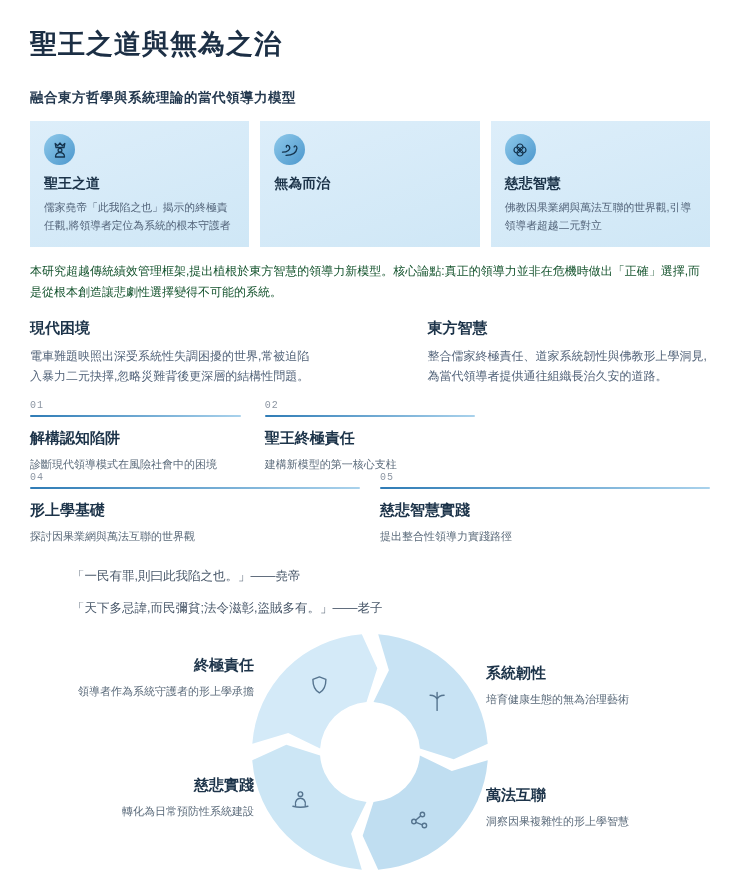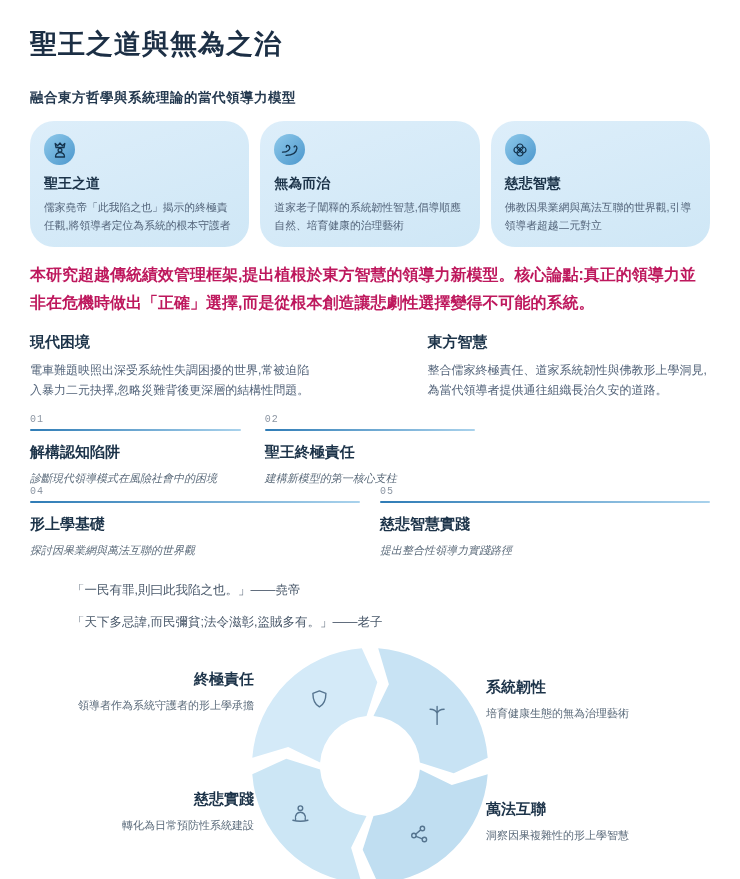--- a/index.html
+++ b/index.html
@@ -12,45 +12,45 @@
   .page { width: 740px; min-height: 879px; padding: 26px 30px 14px; }
 
   
   .title { font-size: 27px; font-weight: 700; color: #1c2f45; letter-spacing: 1px; }
   .subtitle { font-size: 13.5px; font-weight: 700; color: #24394f; margin-top: 27px; letter-spacing: 0.5px; }
 
   
   .cards { display: grid; grid-template-columns: repeat(3, 1fr); gap: 11px; margin-top: 14px; }
   .card {
     background: linear-gradient(160deg, #ddeefa 0%, #cfe7f6 100%);
-    border-radius: 24px; padding: 13px 14px 12px; min-height: 106px;
+    border-radius: 0; padding: 13px 14px 12px; min-height: 106px;
   }
   .card-icon {
     width: 31px; height: 31px; border-radius: 50%;
     background: linear-gradient(135deg, #8ec9ea 0%, #4c97cd 100%);
     display: flex; align-items: center; justify-content: center;
   }
   .card-title { font-size: 14px; font-weight: 700; color: #1c3349; margin-top: 10px; }
   .card-text { font-size: 10.8px; color: #53647a; line-height: 1.65; margin-top: 6px; }
 
   
-  .intro { font-size: 16px; color: #be185d; line-height: 1.75; margin-top: 14px; font-weight: bold; }
+  .intro { font-size: 12px; color: #14532d; line-height: 1.75; margin-top: 14px; }
 
   
   .two-col { display: grid; grid-template-columns: 1fr 1fr; gap: 115px; margin-top: 16px; }
   .col-title { font-size: 15px; font-weight: 700; color: #1c3349; }
   .col-text { font-size: 12px; color: #53647a; line-height: 1.7; margin-top: 8px; }
 
   
   .sections-row1 { display: grid; grid-template-columns: repeat(3, 1fr); gap: 24px; margin-top: 14px; }
   .sections-row2 { display: grid; grid-template-columns: 1fr 1fr; gap: 20px; }
   .sec-num { font-size: 10px; color: #8b95a2; letter-spacing: 1px; font-family: "Liberation Mono", "DejaVu Sans Mono", monospace; }
   .sec-rule { height: 2px; margin-top: 4px; background: linear-gradient(to right, #2f7cb6, #a9d2ec); border-radius: 1px; }
   .sec-title { font-size: 15px; font-weight: 700; color: #1c3349; margin-top: 12px; }
-  .sec-text { font-size: 11px; color: #5a6a7a; margin-top: 9px; font-style: italic; }
+  .sec-text { font-size: 11px; color: #5a6a7a; margin-top: 9px; }
 
   
   .quotes { margin: 22px 0 0 18px; }
   .quote { font-size: 12.5px; color: #49586a; line-height: 1.6; margin-top: 12px; margin-left: 24px; }
 
   
   .diagram { position: relative; height: 252px; margin-top: 10px; }
   .donut-svg { position: absolute; left: calc(50% - 122px); top: 2px; }
   .cycle-label { position: absolute; width: 195px; }
   .cycle-label.right-align { text-align: right; }
@@ -82,21 +82,20 @@
       <div class="card-text">儒家堯帝「此我陷之也」揭示的終極責任觀,將領導者定位為系統的根本守護者</div>
     </div>
     <div class="card">
       <div class="card-icon">
         <svg width="18" height="18" viewBox="-9 -9 18 18" fill="none" stroke="#14334d" stroke-width="1.3" stroke-linecap="round">
           <path d="M -7.5 2.2 C -2.5 2.2 0.8 -0.5 -0.6 -3.4 C -1.6 -5.4 -4.2 -4.8 -3.6 -2.9"></path>
           <path d="M -4 5.3 C 2 5.3 6.3 2.8 6.9 -1.6 C 7.1 -4.1 4.7 -5 4.1 -3"></path>
         </svg>
       </div>
       <div class="card-title">無為而治</div>
-      <div class="card-text">道家老子闡釋的系統韌性智慧,倡導順應自然、培育健康的治理藝術</div>
     </div>
     <div class="card">
       <div class="card-icon">
         <svg width="18" height="18" viewBox="-9 -9 18 18" fill="none" stroke="#14334d" stroke-width="1.2">
           <circle cx="0" cy="-3" r="3"></circle>
             <circle cx="0" cy="3" r="3"></circle>
           <circle cx="-3" cy="0" r="3"></circle>
             <circle cx="3" cy="0" r="3"></circle>
         </svg>
       </div>

